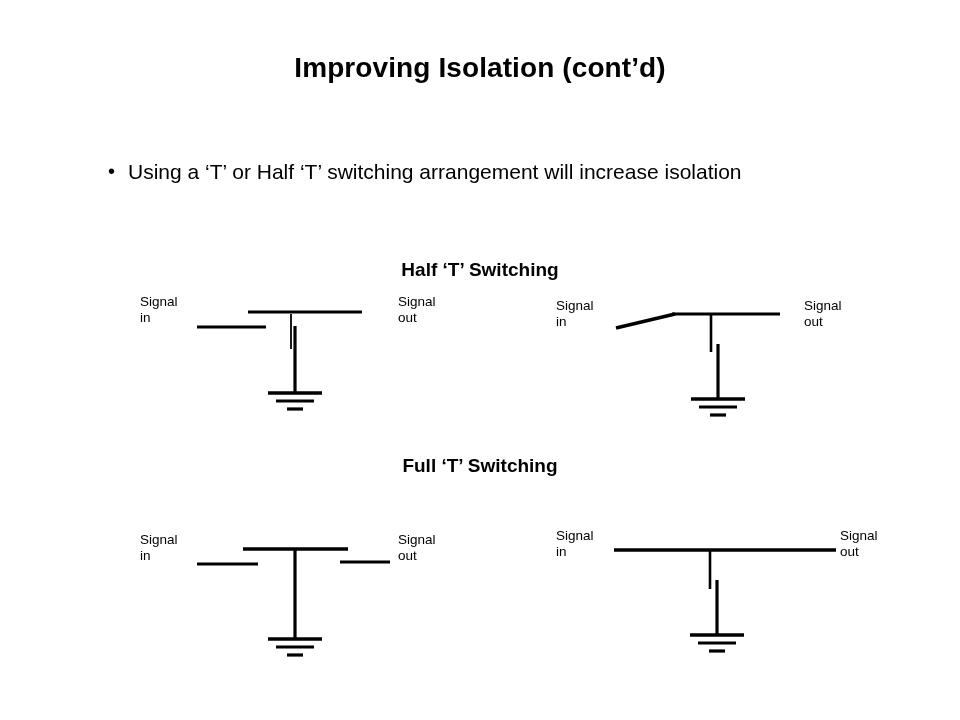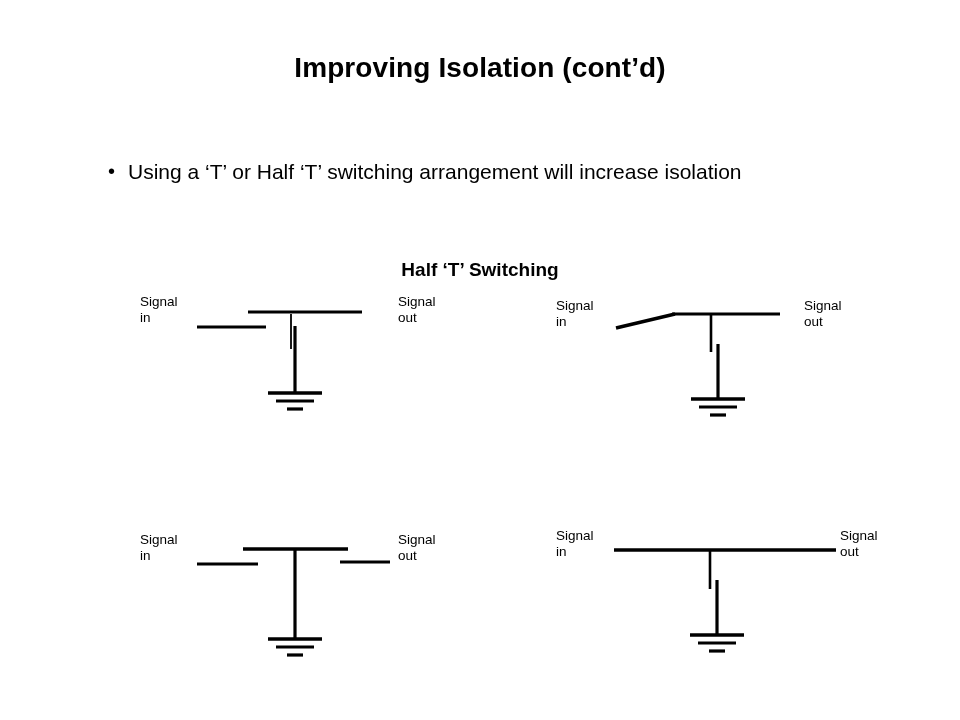--- a/index.html
+++ b/index.html
@@ -90,20 +90,21 @@
 
   <div class="bullet-block">
     <div class="bullet-row">
       <span class="bullet-dot">•</span>
       <span class="bullet-text">Using a ‘T’ or Half ‘T’ switching arrangement will increase isolation</span>
     </div>
   </div>
 
   <div class="section-heading" id="heading-half">Half ‘T’ Switching</div>
 
+  <div class="section-heading" id="heading-full">Full ‘T’ Switching</div>
 
   <div class="circuit" style="left:140px; top:286px; width:310px; height:135px;">
     <div class="sig-label" style="left:0px; top:8px;">Signal
 in</div>
     <div class="sig-label" style="left:258px; top:8px;">Signal
 out</div>
     <svg width="310" height="135" viewBox="0 0 310 135">
 
       <line x1="108" y1="26" x2="222" y2="26" stroke="#000" stroke-width="3.2"></line>
 

